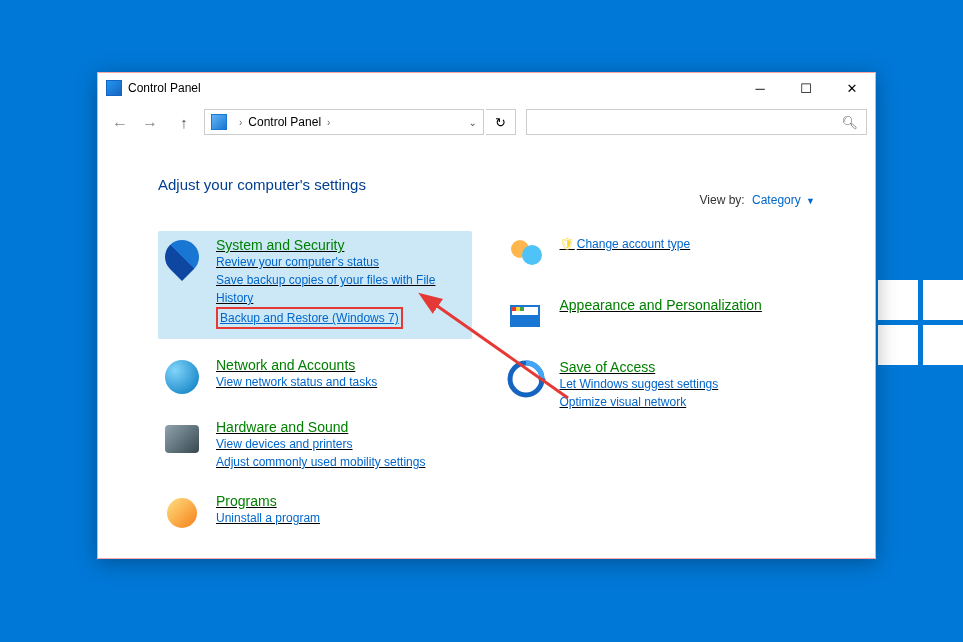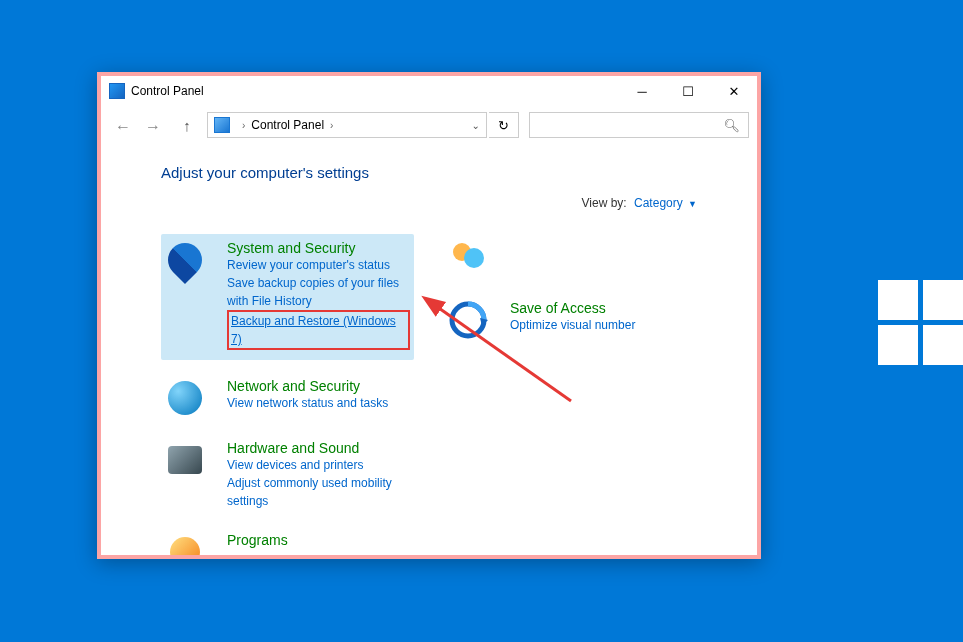--- a/index.html
+++ b/index.html
@@ -1,43 +1,43 @@
 <!DOCTYPE html>
 <html><head>
 <meta charset="utf-8">
 <style>
 * { margin: 0; padding: 0; box-sizing: border-box; font-family: "Segoe UI", Tahoma, sans-serif; }
 body { background: #0078d7; width: 963px; height: 642px; overflow: hidden; position: relative; }
-.window { position: absolute; left: 97px; top: 72px; width: 664px; height: 487px; background: #fff; border: 4px solid #fca5a5; box-shadow: 0 4px 20px rgba(0,0,0,0.3); display: flex; flex-direction: column; }
+.window { position: absolute; left: 97px; top: 72px; width: 779px; height: 487px; background: #fff; border: 1px solid #fca5a5; box-shadow: 0 4px 20px rgba(0,0,0,0.3); display: flex; flex-direction: column; }
 .titlebar { height: 30px; display: flex; align-items: center; padding-left: 8px; }
 .titlebar .app-icon { width: 16px; height: 16px; margin-right: 6px; background: linear-gradient(135deg,#2196f3,#1565c0); border:1px solid #1565c0; }
 .titlebar .title { font-size: 12px; flex: 1; }
 .winbtns { display: flex; height: 100%; }
 .winbtns div { width: 46px; display: flex; align-items: center; justify-content: center; font-size: 13px; }
 .navbar { height: 38px; display: flex; align-items: center; padding: 0 8px; gap: 2px; }
 .nav-arrow { width: 28px; height: 28px; display:flex; align-items:center; justify-content:center; color:#888; font-size: 16px; }
 .nav-up { width: 28px; height: 28px; display:flex; align-items:center; justify-content:center; color:#555; font-size: 15px; margin-left:4px;}
 .addressbar { flex: 0 0 auto; width: 280px; height: 26px; border: 1px solid #ccc; display: flex; align-items:center; padding: 0 6px; margin-left:4px; }
 .addressbar .app-icon-sm { width:16px; height:16px; border:1px solid #1976d2; background:linear-gradient(135deg,#64b5f6,#1976d2); margin-right:6px;}
 .addressbar .crumb { font-size: 12px; }
 .addressbar .sep { margin: 0 6px; color:#666; font-size:10px;}
 .addressbar .dropdown { margin-left:auto; color:#555; font-size:10px;}
 .refresh { width: 30px; height:26px; border:1px solid #ccc; border-left:none; display:flex; align-items:center; justify-content:center; font-size:13px;}
 .searchbox { flex:1; height:26px; border:1px solid #ccc; margin-left:8px; display:flex; align-items:center; padding:0 8px;}
 .searchbox .sicon { margin-left:auto; color:#666; font-size:13px;}
 .content { flex:1; padding: 20px 60px 20px 60px; overflow:auto; }
-.header-row { display:flex; margin-bottom: 24px; }
+.header-row { display:flex; align-items:center; margin-bottom: 24px; }
 .page-heading { color:#003e92; font-size:15px; font-weight:400; flex:1;}
 .viewby { font-size:12px;margin-top:32px; }
 .viewby .label { color:#333; margin-right:4px;}
 .viewby .value { color:#0066cc; }
 .viewby .caret { color:#0066cc; font-size:9px; margin-left:2px;}
 .categories { display:flex; gap:30px; }
 .col { flex:1; display:flex; flex-direction:column; gap:14px;}
-.category { display:flex; gap:22px; padding:4px; border-radius:2px;}
+.category { display:flex; gap:14px; padding:4px; border-radius:2px;text-decoration:underline;}
 .category.highlighted { background:#cce8f7; padding: 6px 4px 10px 4px;}
 .cat-icon { width:40px; height:40px; flex-shrink:0; display:flex; align-items:center; justify-content:center; font-size:28px; }
 .cat-body { flex:1; }
 .cat-title { color:#008000; font-size:14px; font-weight:400; }
 .cat-link { color:#0066cc; font-size:12px; display:block; line-height:1.5; cursor:pointer;}
 .cat-link.highlighted-link { border:2px solid #e53935; padding:0 2px; display:inline-block; text-decoration:underline;}
 .shield-icon { border-radius:50% 50% 50% 0; transform:rotate(-45deg); background:linear-gradient(90deg,#0d47a1 50%,#1976d2 50%);}
 .globe-icon { border-radius:50%; background: radial-gradient(circle at 30% 30%, #81d4fa, #0277bd);}
 .hw-icon { background:linear-gradient(135deg,#90a4ae,#37474f); border-radius:4px;}
 .prog-icon { background:linear-gradient(135deg,#ffe082,#f57f17); border-radius:50%;}
@@ -103,65 +103,82 @@
             <div class="cat-icon">
               <div class="shield-icon" style="width:34px;height:34px"></div>
             </div>
             <div class="cat-body"><div class="cat-title">System and Security</div><span class="cat-link">Review your computer's status</span><span class="cat-link">Save backup copies of your files with File History</span><span class="cat-link highlighted-link">Backup and Restore (Windows 7)</span></div>
           </div>
           <div class="category">
             <div class="cat-icon">
               <div class="globe-icon" style="width:34px;height:34px"></div>
             </div>
             <div class="cat-body">
-              <div class="cat-title">Network and Security</div>
+              <div class="cat-title">Network and Accounts</div>
               <span class="cat-link">View network status and tasks</span>
             </div>
           </div>
           <div class="category">
             <div class="cat-icon">
               <div class="hw-icon" style="width:34px;height:28px"></div>
             </div>
             <div class="cat-body">
               <div class="cat-title">Hardware and Sound</div>
               <span class="cat-link">View devices and printers</span>
               <span class="cat-link">Adjust commonly used mobility settings</span>
             </div>
           </div>
           <div class="category">
             <div class="cat-icon">
               <div class="prog-icon" style="width:30px;height:30px"></div>
             </div>
             <div class="cat-body">
               <div class="cat-title">Programs</div>
+              <span class="cat-link">Uninstall a program</span>
             </div>
           </div>
         </div>
       <div class="col" id="right-col">
           <div class="category">
             <div class="cat-icon">
               <svg viewBox="0 0 40 40">
                 <circle cx="14" cy="14" r="9" fill="#ffb74d"></circle>
                 <circle cx="26" cy="20" r="10" fill="#4fc3f7"></circle>
               </svg>
             </div>
             <div class="cat-body">
+              <span class="cat-link"><span style="color:#fdd835;margin-right:2px">🛡</span>Change account type</span>
+            </div>
+          </div>
+          <div class="category">
+            <div class="cat-icon">
+              <svg viewBox="0 0 40 40">
+                <rect x="4" y="8" width="30" height="22" fill="#1976d2"></rect>
+                <rect x="6" y="10" width="26" height="8" fill="#fff"></rect>
+                <rect x="6" y="10" width="4" height="4" fill="#e53935"></rect>
+                <rect x="10" y="10" width="4" height="4" fill="#fdd835"></rect>
+                <rect x="14" y="10" width="4" height="4" fill="#43a047"></rect>
+              </svg>
+            </div>
+            <div class="cat-body">
+              <div class="cat-title">Appearance and Personalization</div>
             </div>
           </div>
           <div class="category">
             <div class="cat-icon">
               <svg viewBox="0 0 40 40">
                 <circle cx="20" cy="20" r="16" fill="none" stroke="#1565c0" stroke-width="5"></circle>
                 <path d="M20 4 A16 16 0 0 1 36 20" fill="none" stroke="#42a5f5" stroke-width="5"></path>
                 <polygon points="32,18 40,20 34,26" fill="#1565c0"></polygon>
               </svg>
             </div>
             <div class="cat-body">
               <div class="cat-title">Save of Access</div>
-              <span class="cat-link">Optimize visual number</span>
+              <span class="cat-link">Let Windows suggest settings</span>
+              <span class="cat-link">Optimize visual network</span>
             </div>
           </div>
         </div>
     </div>
   </div>
 
   <svg class="arrow-annotation" width="160" height="120">
     <defs>
         <marker id="ah" markerWidth="10" markerHeight="10" refX="2" refY="3" orient="auto">
       <path d="M0,0 L0,6 L8,3 z" fill="#e53935"></path>

